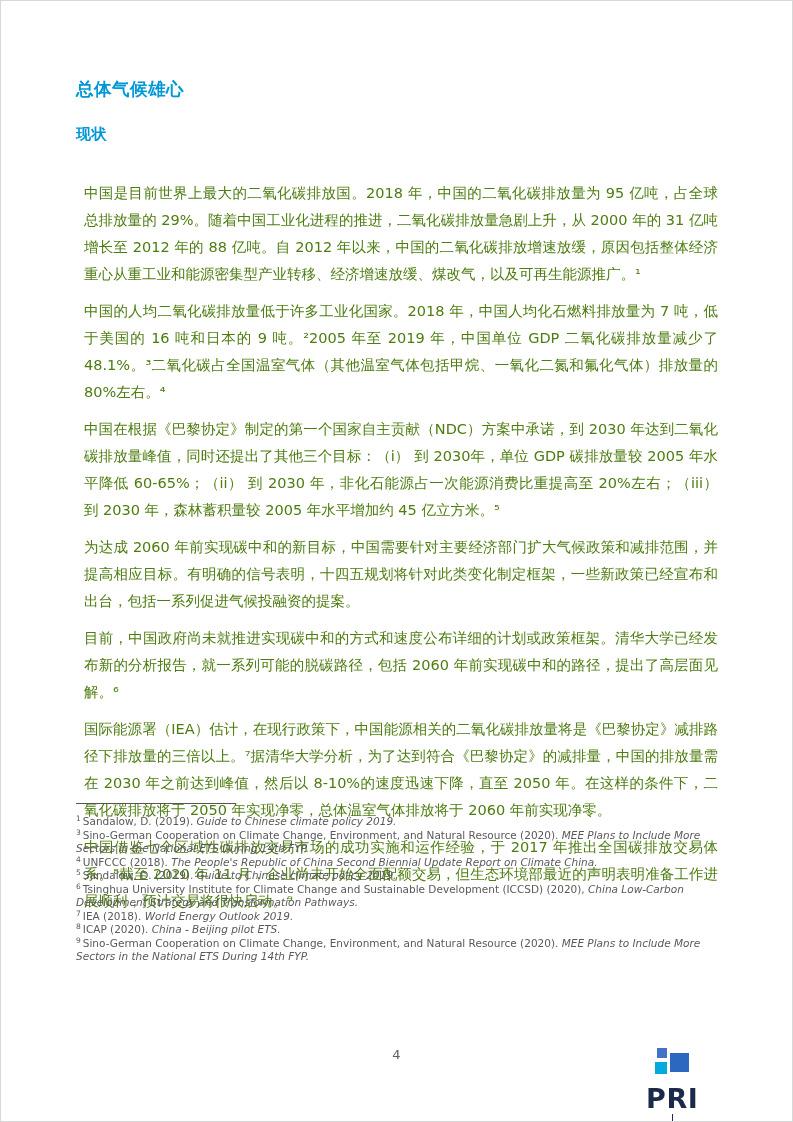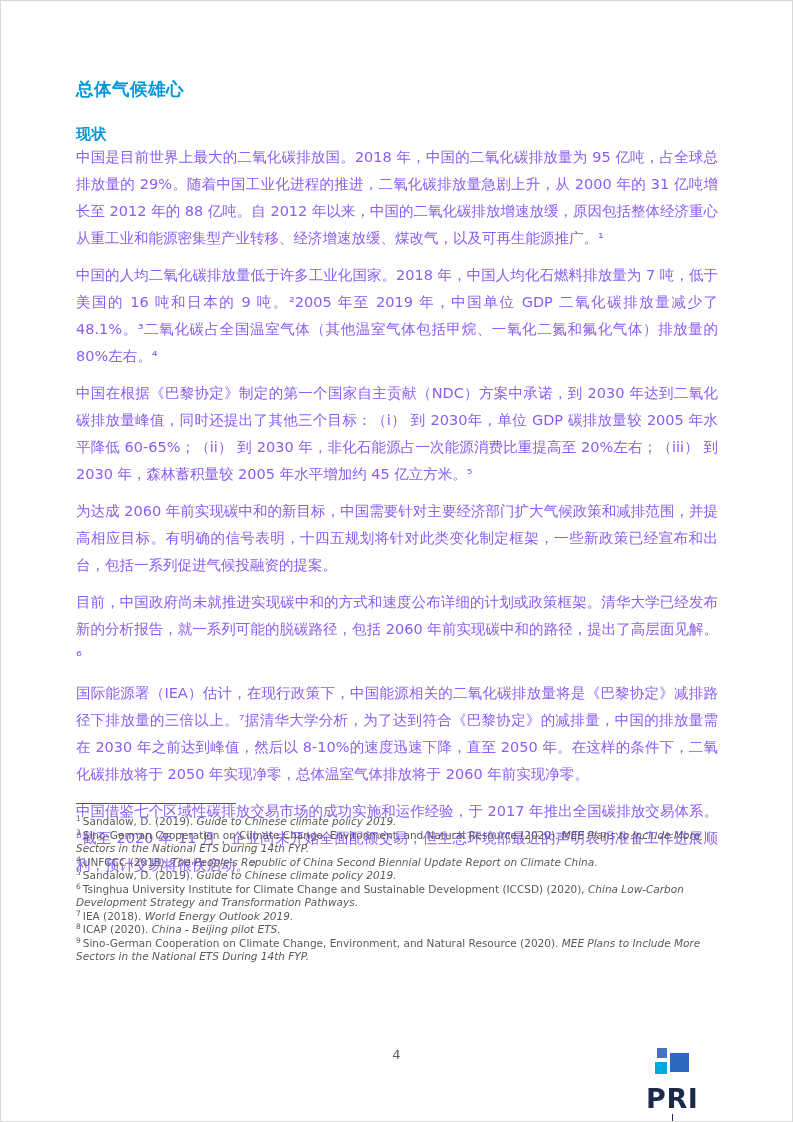--- a/index.html
+++ b/index.html
@@ -21,31 +21,31 @@
     right: 74px;
   }
   h1.section-title {
     margin: 0 0 24px 0;
     font-size: 17.5px;
     font-weight: bold;
     color: #0097d7;
     letter-spacing: 0.5px;
   }
   h2.subsection-title {
-    margin: 0 0 0 0;
+    margin: 0 0 36px 0;
     font-size: 15px;
     font-weight: bold;
     color: #0097d7;
     letter-spacing: 0.5px;
   }
   .body-text p {
-    margin: 0 0 10px 0;
+    margin: 0 0 10px 8px;
     font-size: 14.5px;
     line-height: 27px;
-    color: #8b5cf6;
+    color: #4d7c0f;
     text-align: justify;
     text-justify: inter-ideograph;
   }
   .footnotes {
     position: absolute;
     top: 802px;
     left: 75px;
     right: 74px;
   }
   .footnote-separator {

